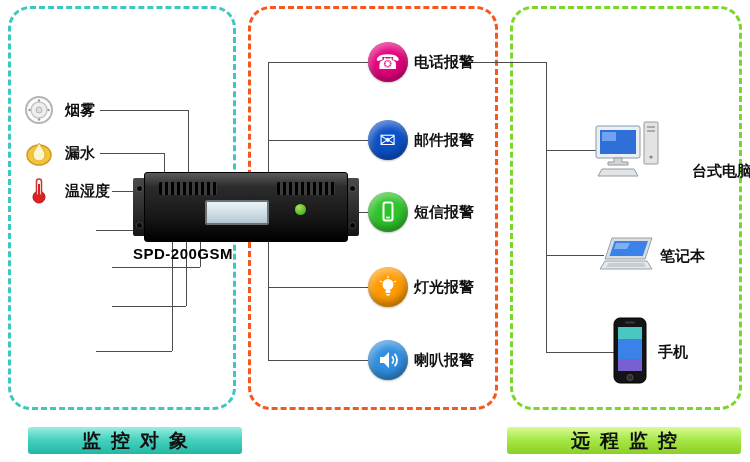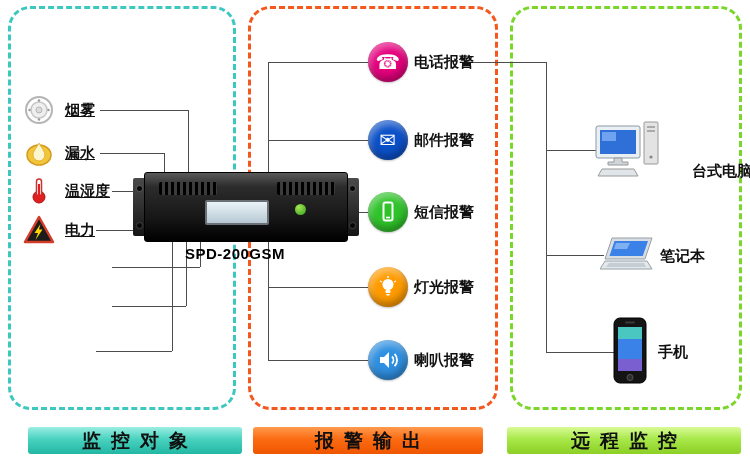--- a/index.html
+++ b/index.html
@@ -20,36 +20,36 @@
   .bar-alarm   { left:253px; width:230px; background:linear-gradient(180deg,#ff9a4d 0%,#fb6b12 45%,#ef5500 100%); }
   .bar-remote  { left:507px; width:234px; background:linear-gradient(180deg,#d9fb96 0%,#a8e84a 45%,#8ccf25 100%); }
 
   
   .ln { position:absolute; background:#4d4d4d; }
   .h { height:1px; } .v { width:1px; }
 
   
   .sensor { position:absolute; left:22px; height:34px; display:flex; align-items:center; gap:9px; }
   .s-ico { width:34px; height:34px; display:flex; align-items:center; justify-content:center; }
-  .s-label { font-weight:bold; font-size:15px; color:#111; white-space:nowrap;text-decoration:underline; }
+  .s-label { font-weight:bold; font-size:15px; color:#111; white-space:nowrap; }
 
   
   .device { position:absolute; left:133px; top:172px; width:226px; height:70px; }
   .ear { position:absolute; top:6px; width:13px; height:58px; background:linear-gradient(180deg,#4a4a4a,#151515); border-radius:2px; }
   .ear.l { left:0; } .ear.r { right:0; }
   .screw { position:absolute; left:4px; width:5px; height:5px; border-radius:50%; background:#060606; box-shadow:0 0 2px #888; }
   .chassis { position:absolute; left:11px; top:0; width:204px; height:70px; border-radius:3px; border:1px solid #000;
              background:linear-gradient(180deg,#5a5a5a 0%,#2c2c2c 20%,#171717 65%,#000 100%); }
   .vent { position:absolute; top:9px; height:13px; border-radius:2px;
           background:repeating-linear-gradient(90deg,#000 0 3px,#3c3c3c 3px 6px); }
   .lcd { position:absolute; left:60px; top:27px; width:64px; height:25px; border:2px solid #6a7075; border-radius:2px;
          background:linear-gradient(180deg,#eaf4f8,#b7c8d3); }
   .logo-dot { position:absolute; left:150px; top:31px; width:11px; height:11px; border-radius:50%;
               background:radial-gradient(circle at 35% 30%,#a6e650,#2f9e1f); }
-  .model { position:absolute; left:122px; top:245px; width:226px; text-align:center; font-weight:bold; font-size:15px; color:#000; letter-spacing:.5px; }
+  .model { position:absolute; left:133px; top:245px; width:226px; font-weight:bold; font-size:15px; color:#000; letter-spacing:.5px; }
 
   
   .a-circle { position:absolute; width:40px; height:40px; border-radius:50%; display:flex; align-items:center; justify-content:center;
               box-shadow:inset -2px -5px 7px rgba(0,0,0,.3), inset 2px 5px 7px rgba(255,255,255,.4), 0 1px 2px rgba(0,0,0,.25); }
   .glyph { color:#fff; font-size:20px; line-height:1; font-family:"DejaVu Sans",sans-serif; }
   .a-label { position:absolute; font-weight:bold; font-size:15px; color:#111; white-space:nowrap; }
 
   
   .r-ico { position:absolute; }
   .r-label { position:absolute; font-weight:bold; font-size:15px; color:#111; white-space:nowrap; }
@@ -120,29 +120,20 @@
       <svg width="30" height="30" viewBox="0 0 30 30">
         <circle cx="15" cy="21" r="6" fill="#e02020" stroke="#a81414"></circle>
         <rect x="12.5" y="3" width="5" height="18" rx="2.5" fill="#fff" stroke="#c33" stroke-width="1.5"></rect>
         <rect x="14" y="8" width="2" height="13" fill="#e02020"></rect>
         <circle cx="15" cy="21" r="3" fill="#e02020"></circle>
       </svg>
     </span>
     <span class="s-label">温湿度</span>
   </div>
 
-  <div class="sensor" style="top:213px">
-    <span class="s-ico">
-      <svg width="32" height="30" viewBox="0 0 32 30">
-        <path d="M16 2 L30 27 H2 Z" fill="#1b1b1b" stroke="#d43c2a" stroke-width="2.5" stroke-linejoin="round"></path>
-        <path d="M17.5 9 L11.5 18 h3.5 l-2.5 7 7-10.5 h-3.5 z" fill="#ffd400"></path>
-      </svg>
-    </span>
-    <span class="s-label">电力</span>
-  </div>
 
 
 
 
   <div class="device">
     <div class="ear l">
       <span class="screw" style="top:8px"></span>
       <span class="screw" style="bottom:8px"></span>
     </div>
     <div class="ear r">
@@ -229,16 +220,15 @@
       <rect x="6" y="10" width="24" height="44" fill="#3b82e8"></rect>
       <rect x="6" y="10" width="24" height="12" fill="#49c7c0"></rect>
       <rect x="6" y="42" width="24" height="12" fill="#7a5fd0"></rect>
       <rect x="13" y="4.5" width="10" height="2" rx="1" fill="#3a3a3a"></rect>
       <circle cx="18" cy="60.5" r="3" fill="#2c2c2c" stroke="#555"></circle>
     </svg>
   </div>
   <div class="r-label" style="left:658px;top:343px">手机</div>
 
   <div class="bar bar-monitor">监控对象</div>
-  <div class="bar bar-alarm">报警输出</div>
   <div class="bar bar-remote">远程监控</div>
 
 </div>
 
 </body></html>

